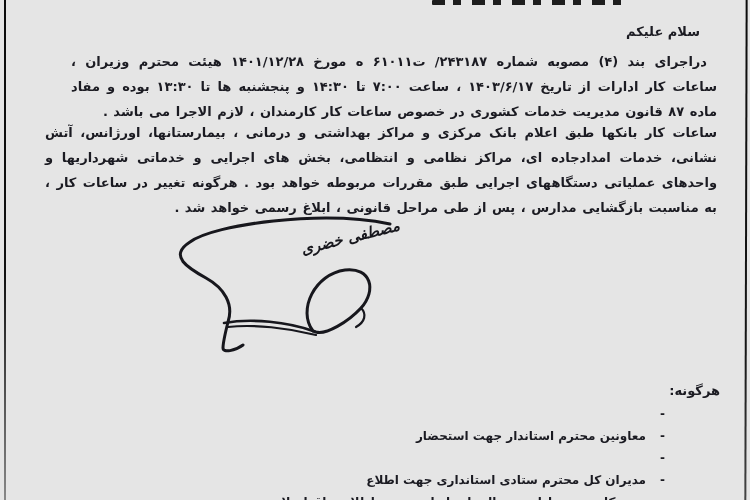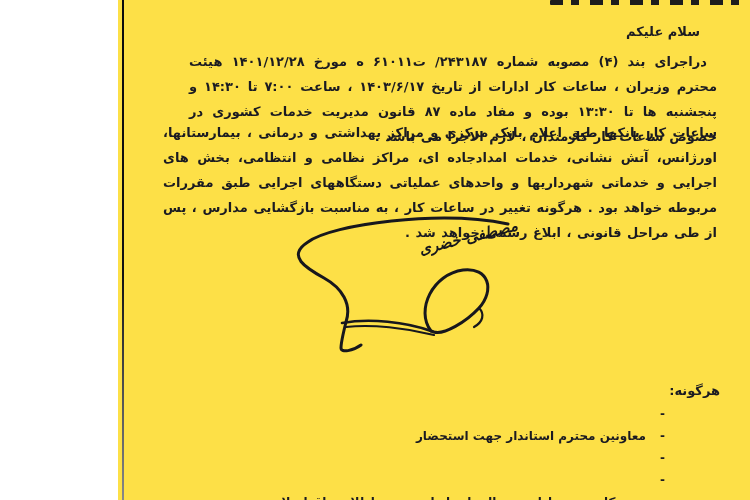--- a/index.html
+++ b/index.html
@@ -1,18 +1,18 @@
 <!DOCTYPE html>
 <html lang="fa" dir="rtl"><head>
 <meta charset="utf-8">
 <style>
   html,body{margin:0;padding:0;background:#ffffff;}
   body{width:750px;height:500px;overflow:hidden;
        font-family:"DejaVu Sans","Liberation Sans",sans-serif;}
-  .page{position:relative;width:632px;height:500px;background:#fde047;direction:rtl;color:#1b1b22;}
+  .page{position:relative;width:750px;height:500px;background:#e5e5e5;direction:rtl;color:#1b1b22;}
 
   
   .edge{position:absolute;top:0;bottom:0;width:2px;}
   .edge-left{left:4px;background:linear-gradient(#0b0b0b 0%,#111 55%,#555 80%,#888 100%);}
   .edge-right{left:745px;background:linear-gradient(#0b0b0b 0%,#161616 70%,#444 100%);transform:rotate(0.15deg);}
 
   
   .clip-frag{position:absolute;top:0;left:432px;width:192px;height:5px;
     background:repeating-linear-gradient(90deg,#1d1d1d 0 13px,transparent 13px 21px,#1d1d1d 21px 29px,transparent 29px 40px);
     border-radius:1px;}
@@ -78,20 +78,21 @@
     </li>
     <li>
       <span class="dash">-</span>
       <span>معاونین محترم استاندار جهت استحضار</span>
     </li>
     <li>
       <span class="dash">-</span>
     </li>
     <li>
       <span class="dash">-</span>
+      <span>مدیران کل محترم ستادی استانداری جهت اطلاع</span>
     </li>
     <li>
       <span class="dash">-</span>
       <span>مدیر کل محترم اداری و مالی استانداری جهت اطلاع و اقدام لازم</span>
     </li>
   </ul>
 
 </div>
 
 </body></html>

